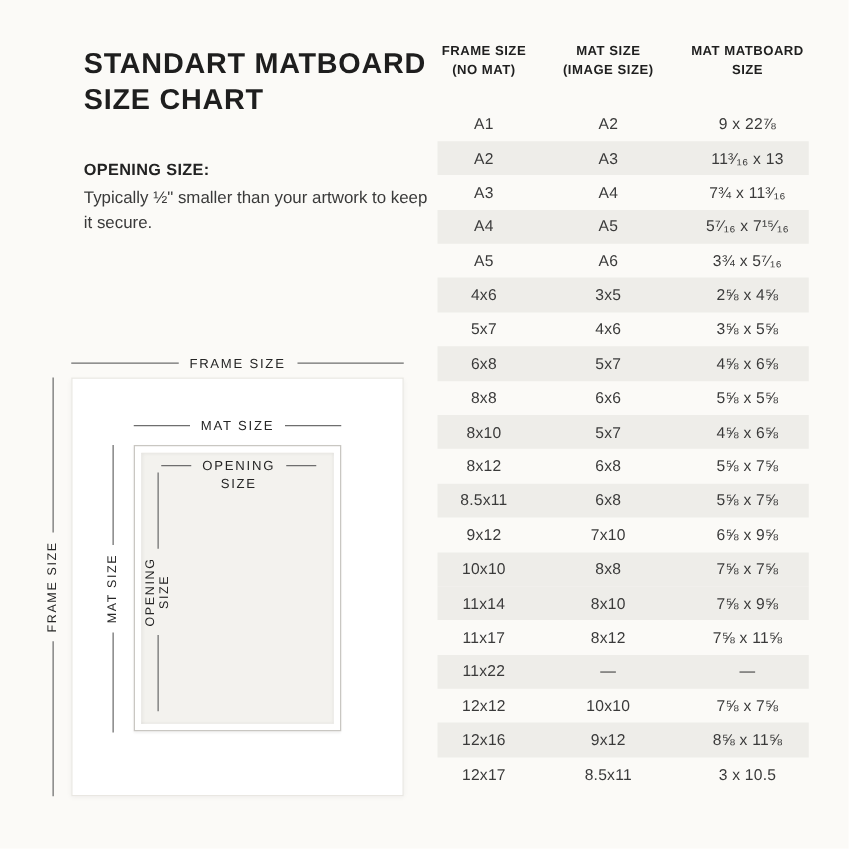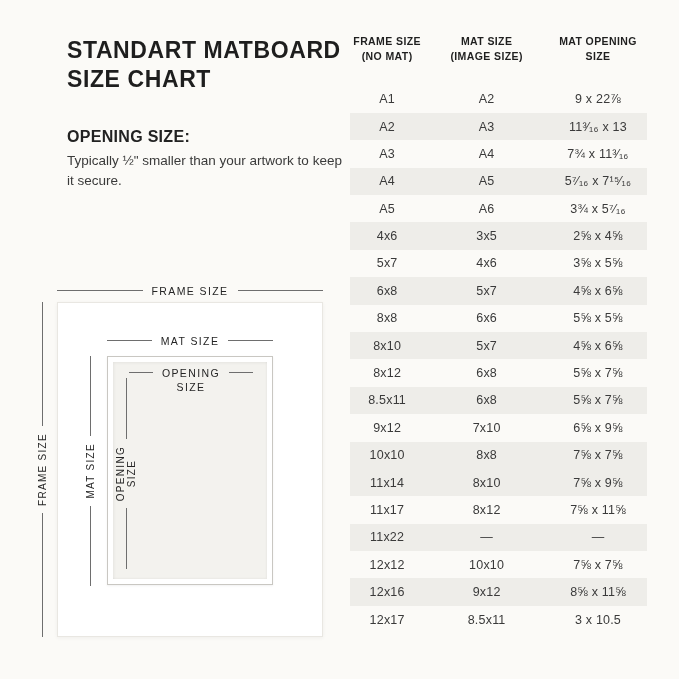--- a/index.html
+++ b/index.html
@@ -13,21 +13,21 @@
     overflow:hidden;
   }
 
   
   .left-text { position:absolute; left:40px; top:36px; width:312px;margin-left:27px; }
   .title {
     font-size:23px; font-weight:700; letter-spacing:0.6px;
     line-height:1.28; color:var(--ink,#1e1e1e); margin-bottom:33px;
   }
   .sec-heading {
-    font-size:16px; font-weight:700; letter-spacing:0.3px;
+    font-size:13px; font-weight:700; letter-spacing:0.3px;
     color:#222; margin-bottom:5px;
   }
   .sec-body {
     font-size:13.5px; line-height:1.5; color:var(--body-ink,#3a3a3a);
     width:278px; margin-bottom:25px;
   }
 
   
   .hlabel { position:absolute; display:flex; align-items:center; gap:9px; height:13px; }
   .hrule { flex:1; height:1px; background:var(--rule,#6e6e6e); }
@@ -155,21 +155,21 @@
     <div class="t-header">
         <div class="th">
           <div>FRAME SIZE</div>
           <div>(NO MAT)</div>
         </div>
         <div class="th">
           <div>MAT SIZE</div>
           <div>(IMAGE SIZE)</div>
         </div>
         <div class="th">
-          <div>MAT OPENING</div>
+          <div>MAT MATBOARD</div>
           <div>SIZE</div>
         </div>
       </div>
     <div>
         <div class="trow">
           <div class="tcell">A1</div>
           <div class="tcell">A2</div>
           <div class="tcell">9 x 22⅞</div>
         </div>
         <div class="trow alt">

